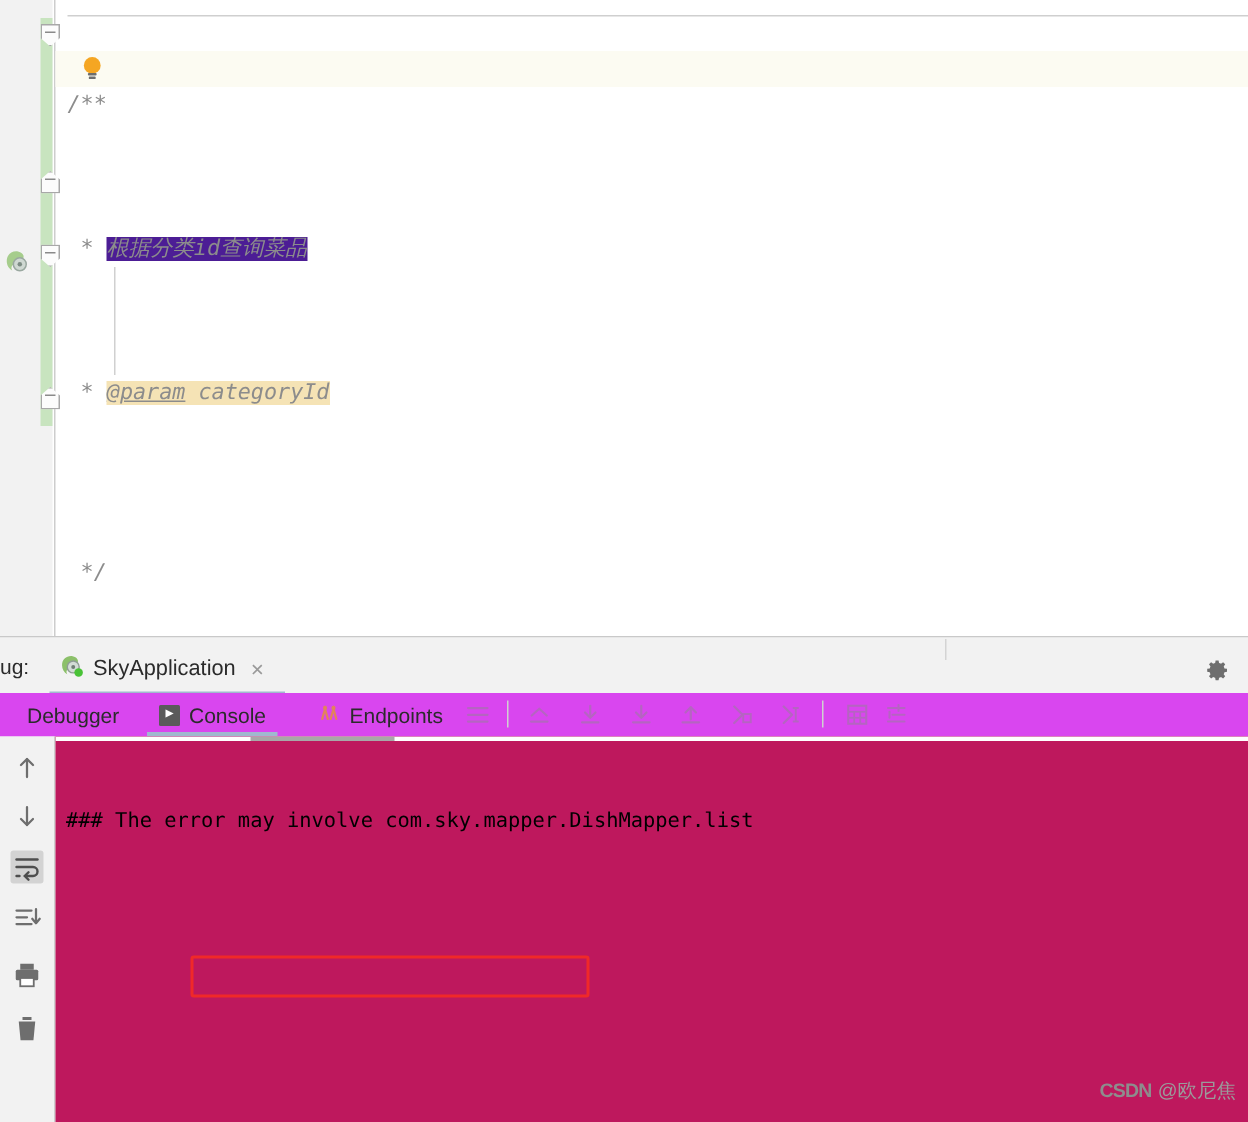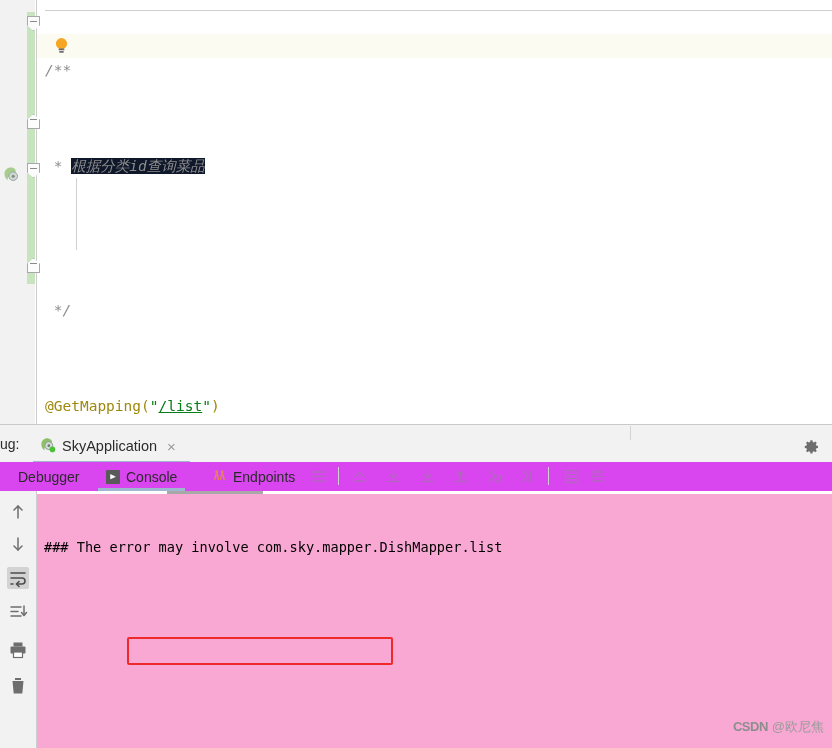--- a/index.html
+++ b/index.html
@@ -89,21 +89,21 @@
   .code .ln { display: block; height: 24px; white-space: pre; }
   .kw       { color: #0033b3; font-weight: 400; }
   .cmt      { color: #8c8c8c; font-style: italic; }
   .cmt-tag  { color: #8c8c8c; font-style: italic; text-decoration: underline; }
   .anno     { color: #9e880d; }
   .str      { color: #067d17; }
   .strlink  { color: #067d17; text-decoration: underline; }
   .field    { color: #871094; font-style: italic; }
   .mcall    { color: #000000; }
   .hl-ident { background: #f7e5b2; }
-  .hl-sel   { background: #0f172a; }
+  .hl-sel   { background: #4c1d95; }
   .hl-doc   { background: #f5e3b5; }
   
   .indent-guide {
     position: absolute; width: 1px; background: #d0d0d0;
   }
 
   
   .tool-window {
     position: absolute; left: 0; top: 424px; width: 832px; height: 324px;
     background: #f2f2f2;
@@ -175,21 +175,21 @@
   .console-sidebar-sep {
     position: absolute; left: 36px; top: 67px; width: 1px; height: 257px;
     background: #cdcdcd;
   }
   .cs-btn {
     position: absolute; left: 7px; width: 22px; height: 22px;
   }
   .cs-btn.active { background: #d3d3d3; border-radius: 2px; }
   .console-body {
     position: absolute; left: 37px; top: 67px; right: 0; bottom: 0;
-    background: #f9a8d4; overflow: hidden;
+    background: #be185d; overflow: hidden;
   }
   .console-text {
     position: absolute; left: 7px; top: -5px; right: 0;
     font-family: "DejaVu Sans Mono", "Liberation Mono", monospace;
     font-size: 13.6px; line-height: 24.5px;
     color: #000000; white-space: pre;
   }
   .console-text .ln { display: block; height: 24.5px; white-space: pre; }
   
   .clip-mask {
@@ -263,20 +263,21 @@
       </svg>
     </div>
 
     <div class="indent-guide" style="left:76px; top:178px; height:72px;"></div>
 
     <div class="code">
       <span class="ln"><span class="cmt">/**</span></span>
 
       <span class="ln"><span class="cmt"> * </span><span class="cmt hl-sel">根据分类id查询菜品</span></span>
 
+      <span class="ln"><span class="cmt"> * </span><span class="cmt-tag hl-doc">@param</span><span class="cmt hl-doc"> categoryId</span></span>
 
 
       <span class="ln"><span class="cmt"> */</span></span>
 
       <span class="ln"><span class="anno">@GetMapping</span><span class="anno">(</span><span class="str">"</span><span class="strlink">/list</span><span class="str">"</span><span class="anno">)</span></span>
 
       <span class="ln"><span class="kw">public</span><span class="mcall"> Result&lt;</span><span class="hl-ident">List</span><span class="mcall">&gt; </span><span class="mcall" style="color:#00627a">list</span><span class="mcall">(Long categoryId) {</span></span>
 
       <span class="ln">    <span class="field">log</span><span class="mcall">.info(</span><span class="str">"分类id: {}"</span><span class="mcall">, categoryId);</span></span>
 

